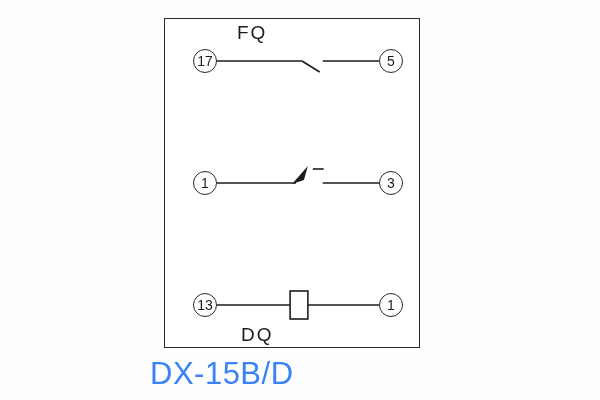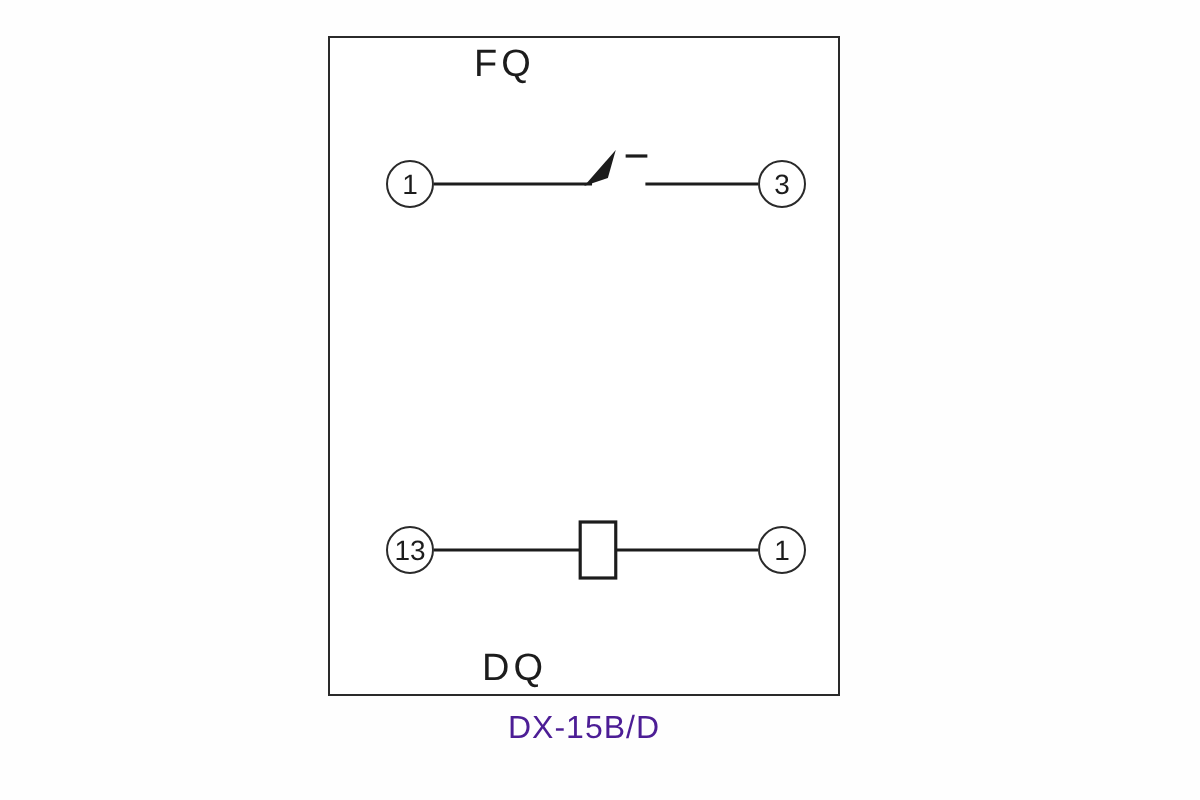--- a/index.html
+++ b/index.html
@@ -22,35 +22,44 @@
     display:flex;align-items:center;justify-content:center;
     font-size:14px;line-height:1;background:#fff;
   }
   .sym{flex:1 1 auto;height:44px;display:block;}
   .coil-label{
     position:absolute;font-size:19px;letter-spacing:2px;color:#1c1c1c;
   }
   .fq{left:72px;top:3px;}
   .dq{left:76px;top:305px;}
   .title{
-    position:absolute;left:150px;top:356px;width:284px;text-align:center;
-    font-size:16px;letter-spacing:0.5px;color:#4c1d95;
+    position:absolute;left:150px;top:356px;width:284px;
+    font-size:31px;letter-spacing:0.5px;color:#3b82f6;
   }
 </style>
 </head>
 <body>
 
 <div class="stage">
 
   <div class="panel">
 
     <div class="coil-label fq">FQ</div>
     <div class="coil-label dq">DQ</div>
 
 
+    <div class="row">
+      <div class="term">17</div>
+      <svg class="sym" viewBox="0 0 164 44" preserveAspectRatio="none">
+        <line x1="0" y1="22" x2="86" y2="22" stroke="#1c1c1c" stroke-width="1.6"></line>
+        <line x1="86" y1="22" x2="104" y2="33" stroke="#1c1c1c" stroke-width="1.6"></line>
+        <line x1="107" y1="22" x2="164" y2="22" stroke="#1c1c1c" stroke-width="1.6"></line>
+      </svg>
+      <div class="term">5</div>
+    </div>
 
 
     <div class="row">
       <div class="term">1</div>
       <svg class="sym" viewBox="0 0 164 44" preserveAspectRatio="none">
         <line x1="0" y1="22" x2="80" y2="22" stroke="#1c1c1c" stroke-width="1.6"></line>
         <polygon points="92,5 76,23 88,19" fill="#1c1c1c"></polygon>
         <line x1="97" y1="8" x2="108" y2="8" stroke="#1c1c1c" stroke-width="1.6"></line>
         <line x1="107" y1="22" x2="164" y2="22" stroke="#1c1c1c" stroke-width="1.6"></line>
       </svg>

